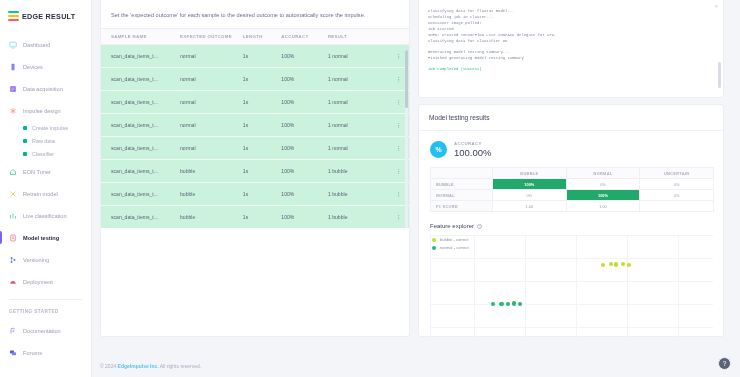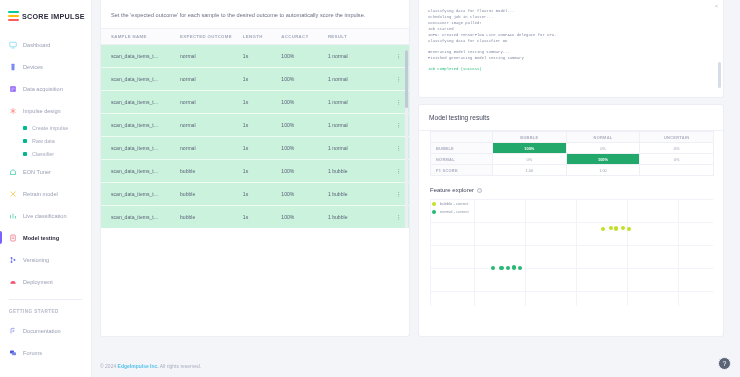--- a/index.html
+++ b/index.html
@@ -152,21 +152,21 @@
 
 <div class="app">
 
   <aside class="sidebar">
     <div class="logo-row">
       <span class="logo-mark">
           <i></i>
           <i></i>
           <i></i>
         </span>
-      <span class="logo-text">SCORE IMPULSE</span>
+      <span class="logo-text">EDGE RESULT</span>
     </div>
 
     <div class="nav-item">
       <svg class="nav-ic" viewBox="0 0 16 16">
           <rect x="1.5" y="2.5" width="13" height="9" rx="1.5" fill="none" stroke="#6fd6f0" stroke-width="1.4"></rect>
           <path d="M5 14h6" stroke="#6fd6f0" stroke-width="1.4"></path>
         </svg>
       <span>Dashboard</span>
     </div>
     <div class="nav-item">
@@ -370,20 +370,27 @@
       <div class="log-line">Generating model testing summary...</div>
       <div class="log-line">Finished generating model testing summary</div>
       <div class="log-line sp"></div>
       <div class="log-line ok">Job completed (success)</div>
       <div class="log-vbar"></div>
     </div>
 
     <div class="res-card">
       <div class="res-title">Model testing results</div>
 
+      <div class="acc-row">
+        <div class="acc-circle">%</div>
+        <div>
+          <div class="acc-lab">ACCURACY</div>
+          <div class="acc-val">100.00%</div>
+        </div>
+      </div>
 
       <table class="cm">
         <thead>
           <tr>
             <th class="rowlab"></th>
             <th>BUBBLE</th>
             <th>NORMAL</th>
             <th>UNCERTAIN</th>
           </tr>
         </thead>

